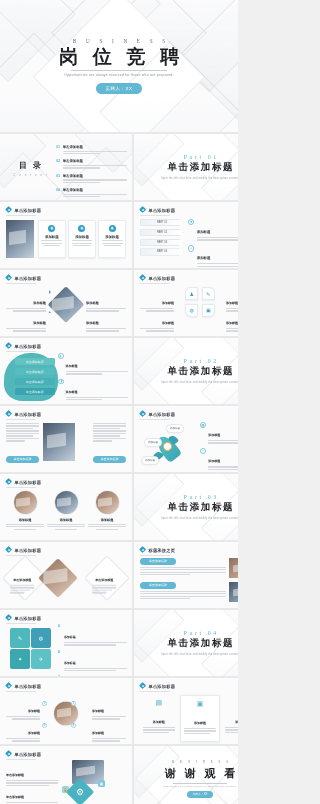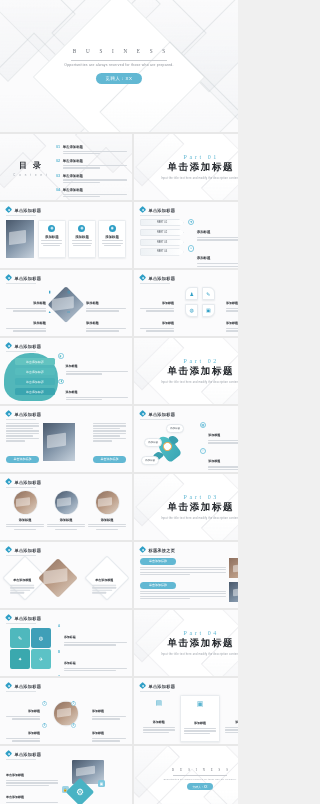--- a/index.html
+++ b/index.html
@@ -250,20 +250,21 @@
         <i style="left:16px;top:-56px;width:120px;height:120px;"></i>
         <i style="left:74px;top:-22px;width:110px;height:110px;"></i>
         <i style="left:150px;top:-50px;width:118px;height:118px;"></i>
         <i style="left:196px;top:10px;width:96px;height:96px;"></i>
         <i style="left:-18px;top:54px;width:104px;height:104px;"></i>
         <i style="left:58px;top:16px;width:122px;height:122px;background:#fff;"></i>
         <i style="left:120px;top:62px;width:100px;height:100px;"></i>
       </div>
       <div class="cover-inner">
         <div class="cover-eyebrow">B U S I N E S S</div>
+        <div class="cover-title">岗 位 竞 聘</div>
         <div class="cover-rule"></div>
         <div class="cover-sub">Opportunities are always reserved for those who are prepared.</div>
         <div class="badge">竞聘人：XX</div>
       </div>
     </div>
   </div>
 
   <div class="row">
 
     <div class="slide">
@@ -833,20 +834,21 @@
 
     <div class="slide">
       <div class="diamonds">
         <i style="left:19px;top:-12px;width:88px;height:88px;background:#fff;"></i>
         <i style="left:-24px;top:-18px;width:58px;height:58px;"></i>
         <i style="left:82px;top:20px;width:62px;height:62px;"></i>
         <i style="left:30px;top:34px;width:56px;height:56px;"></i>
       </div>
       <div class="end-inner">
         <div class="end-eyebrow">B U S I N E S S</div>
+        <div class="end-title">谢 谢 观 看</div>
         <div class="end-rule"></div>
         <div class="end-sub">Opportunities are always reserved for those who are prepared.</div>
         <div class="end-badge">竞聘人：XX</div>
       </div>
     </div>
   </div>
 
 </div>
 
 </body></html>

